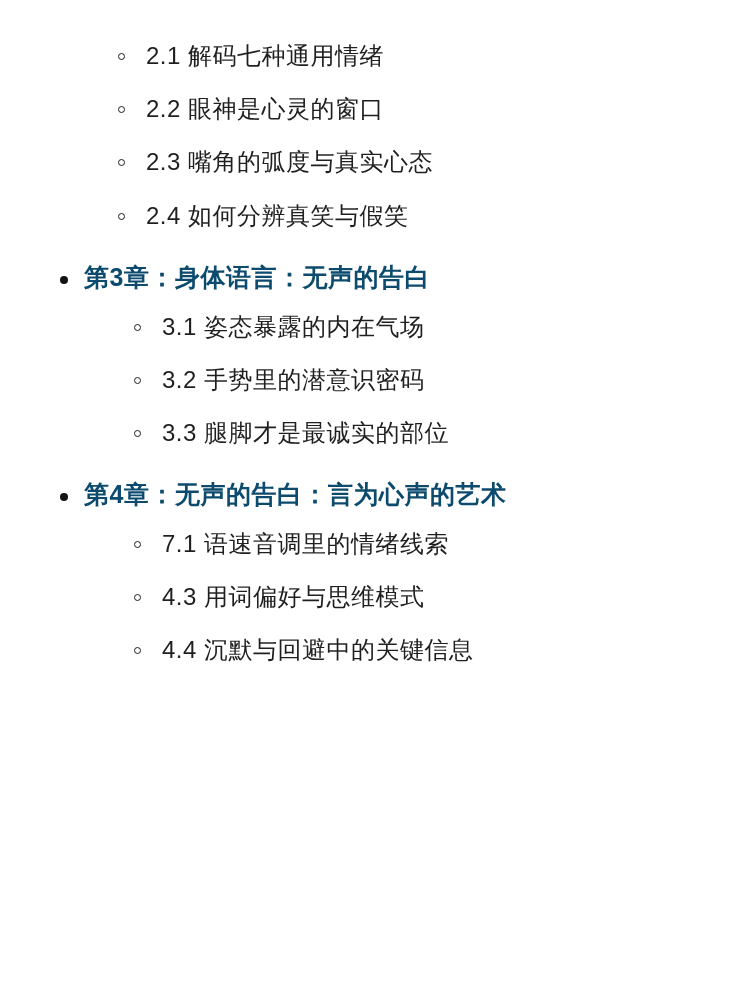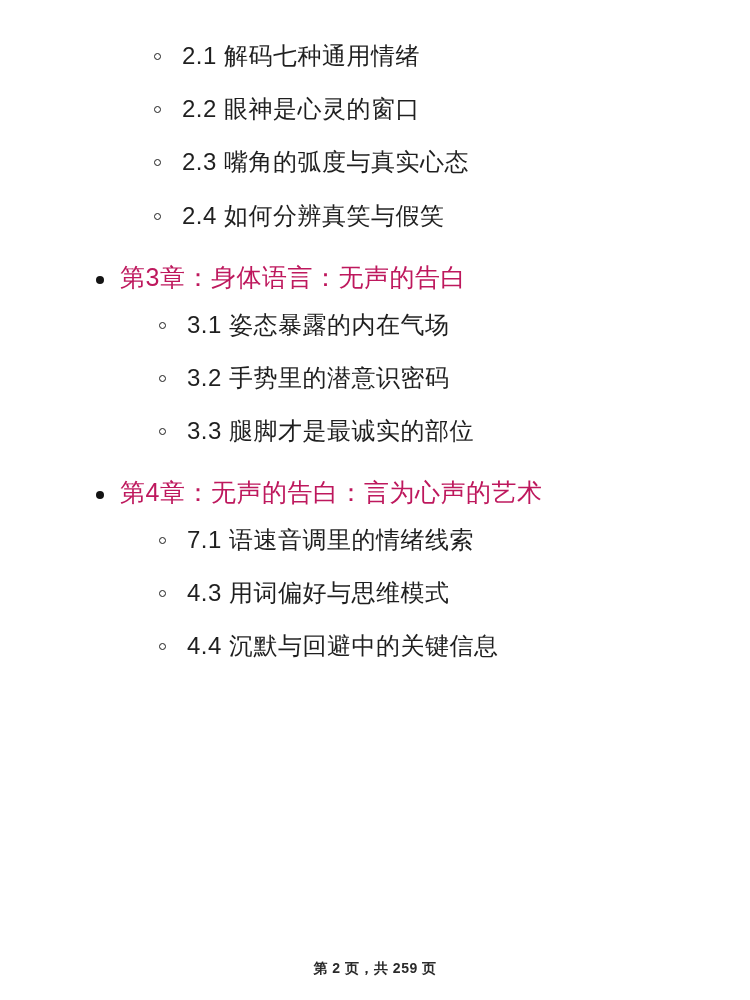--- a/index.html
+++ b/index.html
@@ -12,39 +12,39 @@
     height: 1000px;
     font-family: "Liberation Sans", "DejaVu Sans", sans-serif;
     color: #1a1a1a;
     position: relative;
     overflow: hidden;
   }
   .page {
     width: 750px;
     height: 1000px;
     box-sizing: border-box;
-    padding: 40px 60px 0 72px;
+    padding: 40px 60px 0 36px;
     position: relative;
     border-radius: 32px;
   }
   .toc {
     list-style: none;
     margin: 0;
     padding: 0;
   }
   
   .chapter {
     position: relative;
     font-size: 25px;
     line-height: 1.35;
     margin: 30px 0 14px 0;
     padding-left: 48px;
     letter-spacing: 0.5px;
-    font-weight: 400;
-    color: #be185d;
+    font-weight: 700;
+    color: #0c4a6e;
   }
   .chapter::before {
     content: "";
     position: absolute;
     left: 24px;
     top: 15px;
     width: 8px;
     height: 8px;
     border-radius: 50%;
     background: #141414;
@@ -66,21 +66,21 @@
     top: 13px;
     width: 7px;
     height: 7px;
     border-radius: 50%;
     border: 1.6px solid #1f1f1f;
     background: transparent;
     box-sizing: border-box;
   }
   .sub-list {
     list-style: none;
-    margin: 5px;
+    margin: 16px;
     padding: 0;
   }
   .footer {
     position: absolute;
     left: 0;
     right: 0;
     bottom: 22px;
     text-align: center;
     font-size: 14px;
     font-weight: bold;
@@ -114,15 +114,14 @@
       <ul class="sub-list">
         <li class="section">7.1 语速音调里的情绪线索</li>
         <li class="section">4.3 用词偏好与思维模式</li>
         <li class="section">4.4 沉默与回避中的关键信息</li>
       </ul>
     </li>
 
 
   </ul>
 
-  <div class="footer">第 2 页，共 259 页</div>
 
 </div>
 
 </body></html>

